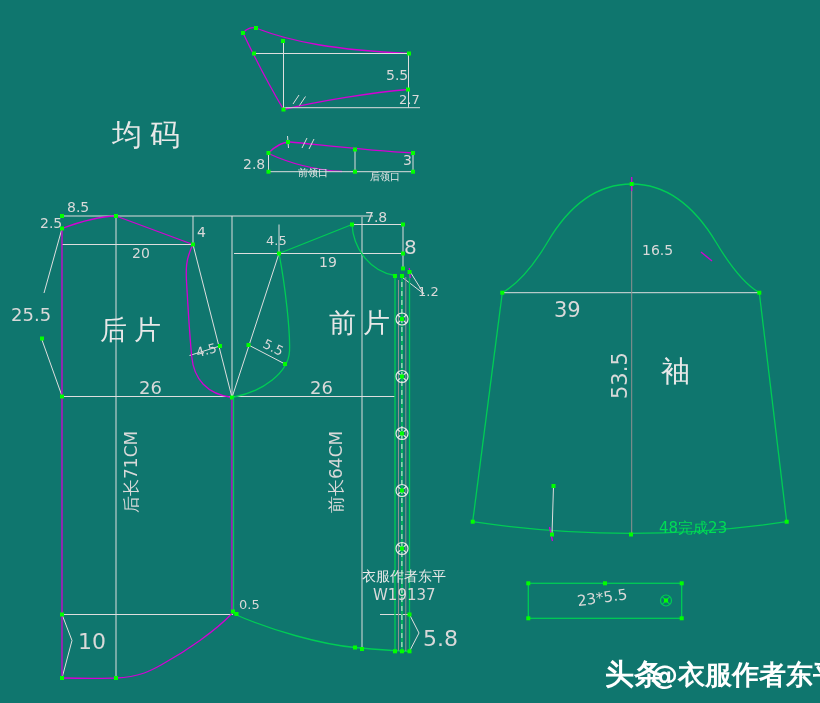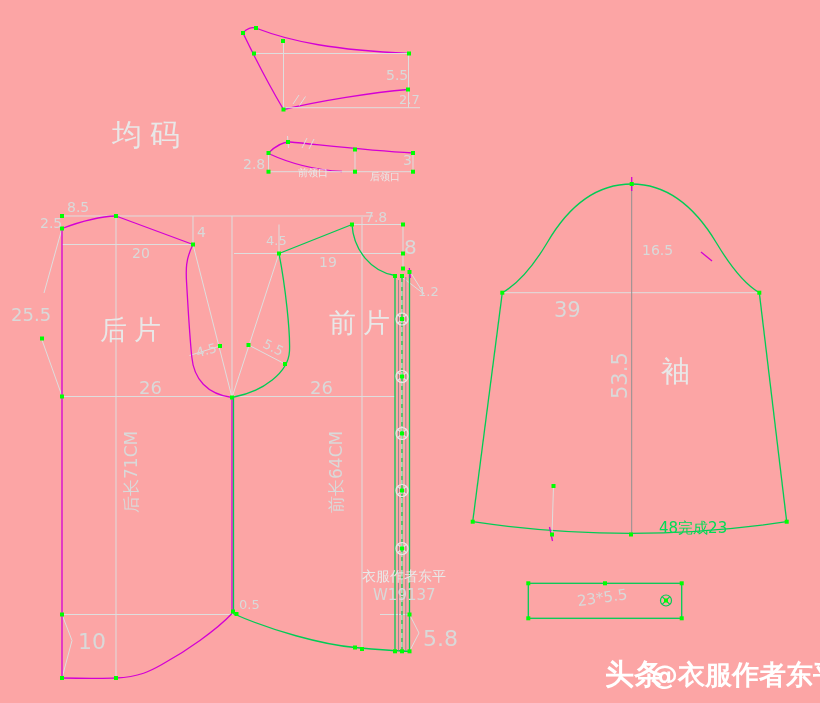--- a/index.html
+++ b/index.html
@@ -1,16 +1,16 @@
 <!DOCTYPE html>
 <html><head>
 <meta charset="utf-8">
 <style>
   html,body{margin:0;padding:0;background:#000;}
-  .stage{position:relative;width:820px;height:703px;background:#fca5a5;overflow:hidden;
+  .stage{position:relative;width:820px;height:703px;background:#0f766e;overflow:hidden;
          font-family:"DejaVu Sans",sans-serif;}
   svg text{fill:#d9d9d9;font-family:"DejaVu Sans",sans-serif;}
   .m{stroke:#d400d4;stroke-width:1.3;fill:none;}
   .g{stroke:#00cc55;stroke-width:1.3;fill:none;}
   .w{stroke:#dedede;stroke-width:1;fill:none;}
   .gr{stroke:#909090;stroke-width:1;fill:none;}
   .dash{stroke:#e8e8e8;stroke-width:1;fill:none;stroke-dasharray:5 4;}
   .grip{fill:#00ff00;}
   .btn{stroke:#e8e8e8;stroke-width:1.2;fill:none;}
   .cjk{fill:#e8e8e8;}

